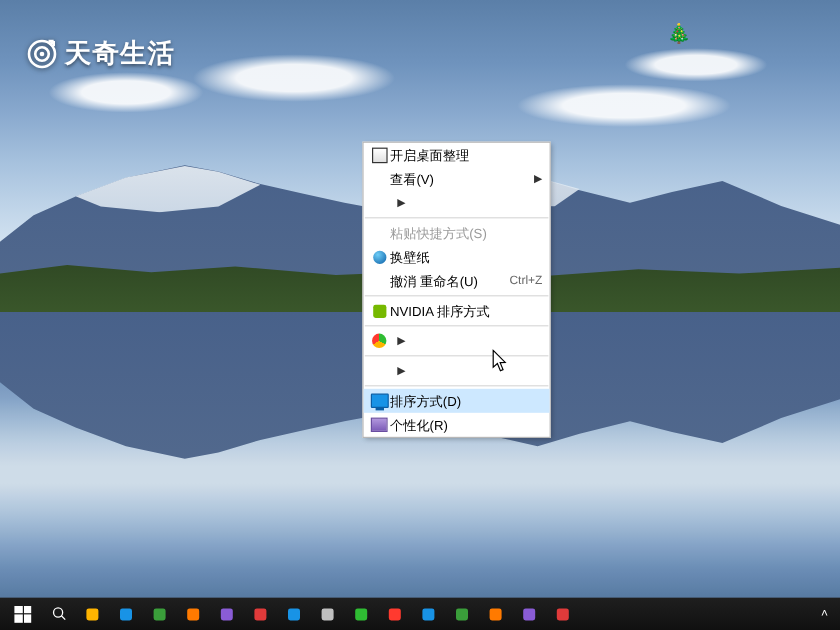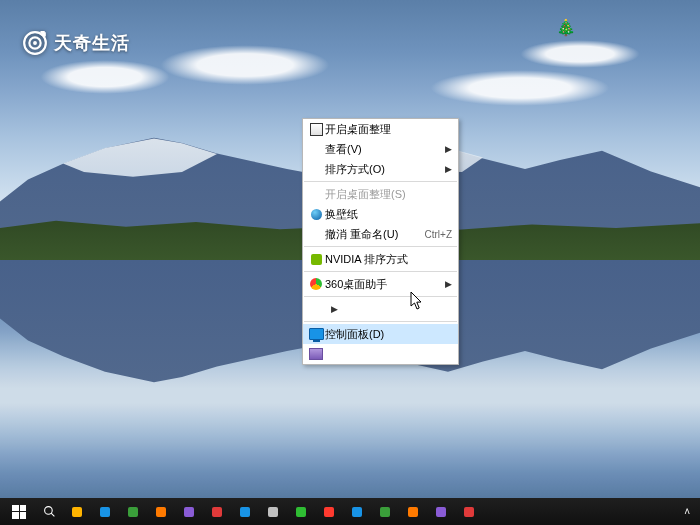--- a/index.html
+++ b/index.html
@@ -49,21 +49,21 @@
   
   .cloud{position:absolute;background:radial-gradient(ellipse at center,#fff 0%,#fff 40%,rgba(255,255,255,0) 70%);opacity:.9;border-radius:50%;}
   .c1{left:40px;top:60px;width:130px;height:34px}
   .c2{left:160px;top:45px;width:170px;height:40px}
   .c3{left:430px;top:70px;width:180px;height:36px}
   .c4{left:520px;top:40px;width:120px;height:28px}
 
   
   .watermark{position:absolute;left:22px;top:30px;display:flex;align-items:center;color:#fff;text-shadow:0 1px 3px rgba(0,0,0,.5);gap:6px;}
   .watermark svg{filter:drop-shadow(0 1px 2px rgba(0,0,0,.5));}
-  .wm-text{font-size:18px;font-weight:700;letter-spacing:1px;}
+  .wm-text{font-size:22px;font-weight:700;letter-spacing:1px;}
 
   
   .ornament{position:absolute;left:556px;top:18px;color:#35a82c;font-size:16px;}
 
   
   .ctx{position:absolute;left:302px;top:118px;width:155px;background:#fff;border:1px solid #b7b7b7;box-shadow:2px 2px 4px rgba(0,0,0,.25);font-size:11px;color:#000;}
   .ctx .row{display:flex;align-items:center;height:20px;padding:0 6px 0 4px;white-space:nowrap;position:relative;}
   .ctx .row.disabled{color:#9a9a9a;}
   .ctx .row.selected{background:#cde8ff;}
   .ctx .ico{width:18px;height:16px;display:flex;align-items:center;justify-content:center;flex:0 0 18px;}
@@ -131,27 +131,26 @@
         </span>
         <span class="lbl">开启桌面整理</span>
       </div>
       <div class="row">
         <span class="ico"></span>
         <span class="lbl">查看(V)</span>
         <span class="arrow">▶</span>
       </div>
       <div class="row">
         <span class="ico"></span>
-        <span class="lbl">排序方式(O)</span>
         <span class="arrow">▶</span>
       </div>
       <hr>
       <div class="row disabled">
         <span class="ico"></span>
-        <span class="lbl">开启桌面整理(S)</span>
+        <span class="lbl">粘贴快捷方式(S)</span>
       </div>
       <div class="row">
         <span class="ico">
           <div class="ic-tu"></div>
         </span>
         <span class="lbl">换壁纸</span>
       </div>
       <div class="row">
         <span class="ico"></span>
         <span class="lbl">撤消 重命名(U)</span>
@@ -162,39 +161,39 @@
         <span class="ico">
           <div class="ic-nv"></div>
         </span>
         <span class="lbl">NVIDIA 排序方式</span>
       </div>
       <hr>
       <div class="row">
         <span class="ico">
           <div class="ic-360"></div>
         </span>
-        <span class="lbl">360桌面助手</span>
         <span class="arrow">▶</span>
       </div>
       <hr>
       <div class="row">
         <span class="ico"></span>
         <span class="arrow">▶</span>
       </div>
       <hr>
       <div class="row selected">
         <span class="ico">
           <div class="ic-disp"></div>
         </span>
-        <span class="lbl">控制面板(D)</span>
+        <span class="lbl">排序方式(D)</span>
       </div>
       <div class="row">
         <span class="ico">
           <div class="ic-pers"></div>
         </span>
+        <span class="lbl">个性化(R)</span>
       </div>
     </div>
 
   <svg class="cursor" viewBox="0 0 14 20">
     <path d="M1 1 L1 15 L4.5 12 L7 18 L9.2 17 L6.8 11.2 L11 11 Z" fill="#fff" stroke="#000" stroke-width="1"></path>
   </svg>
 
   <div class="taskbar">
     <div class="tb-btn start">
       <div class="win">

